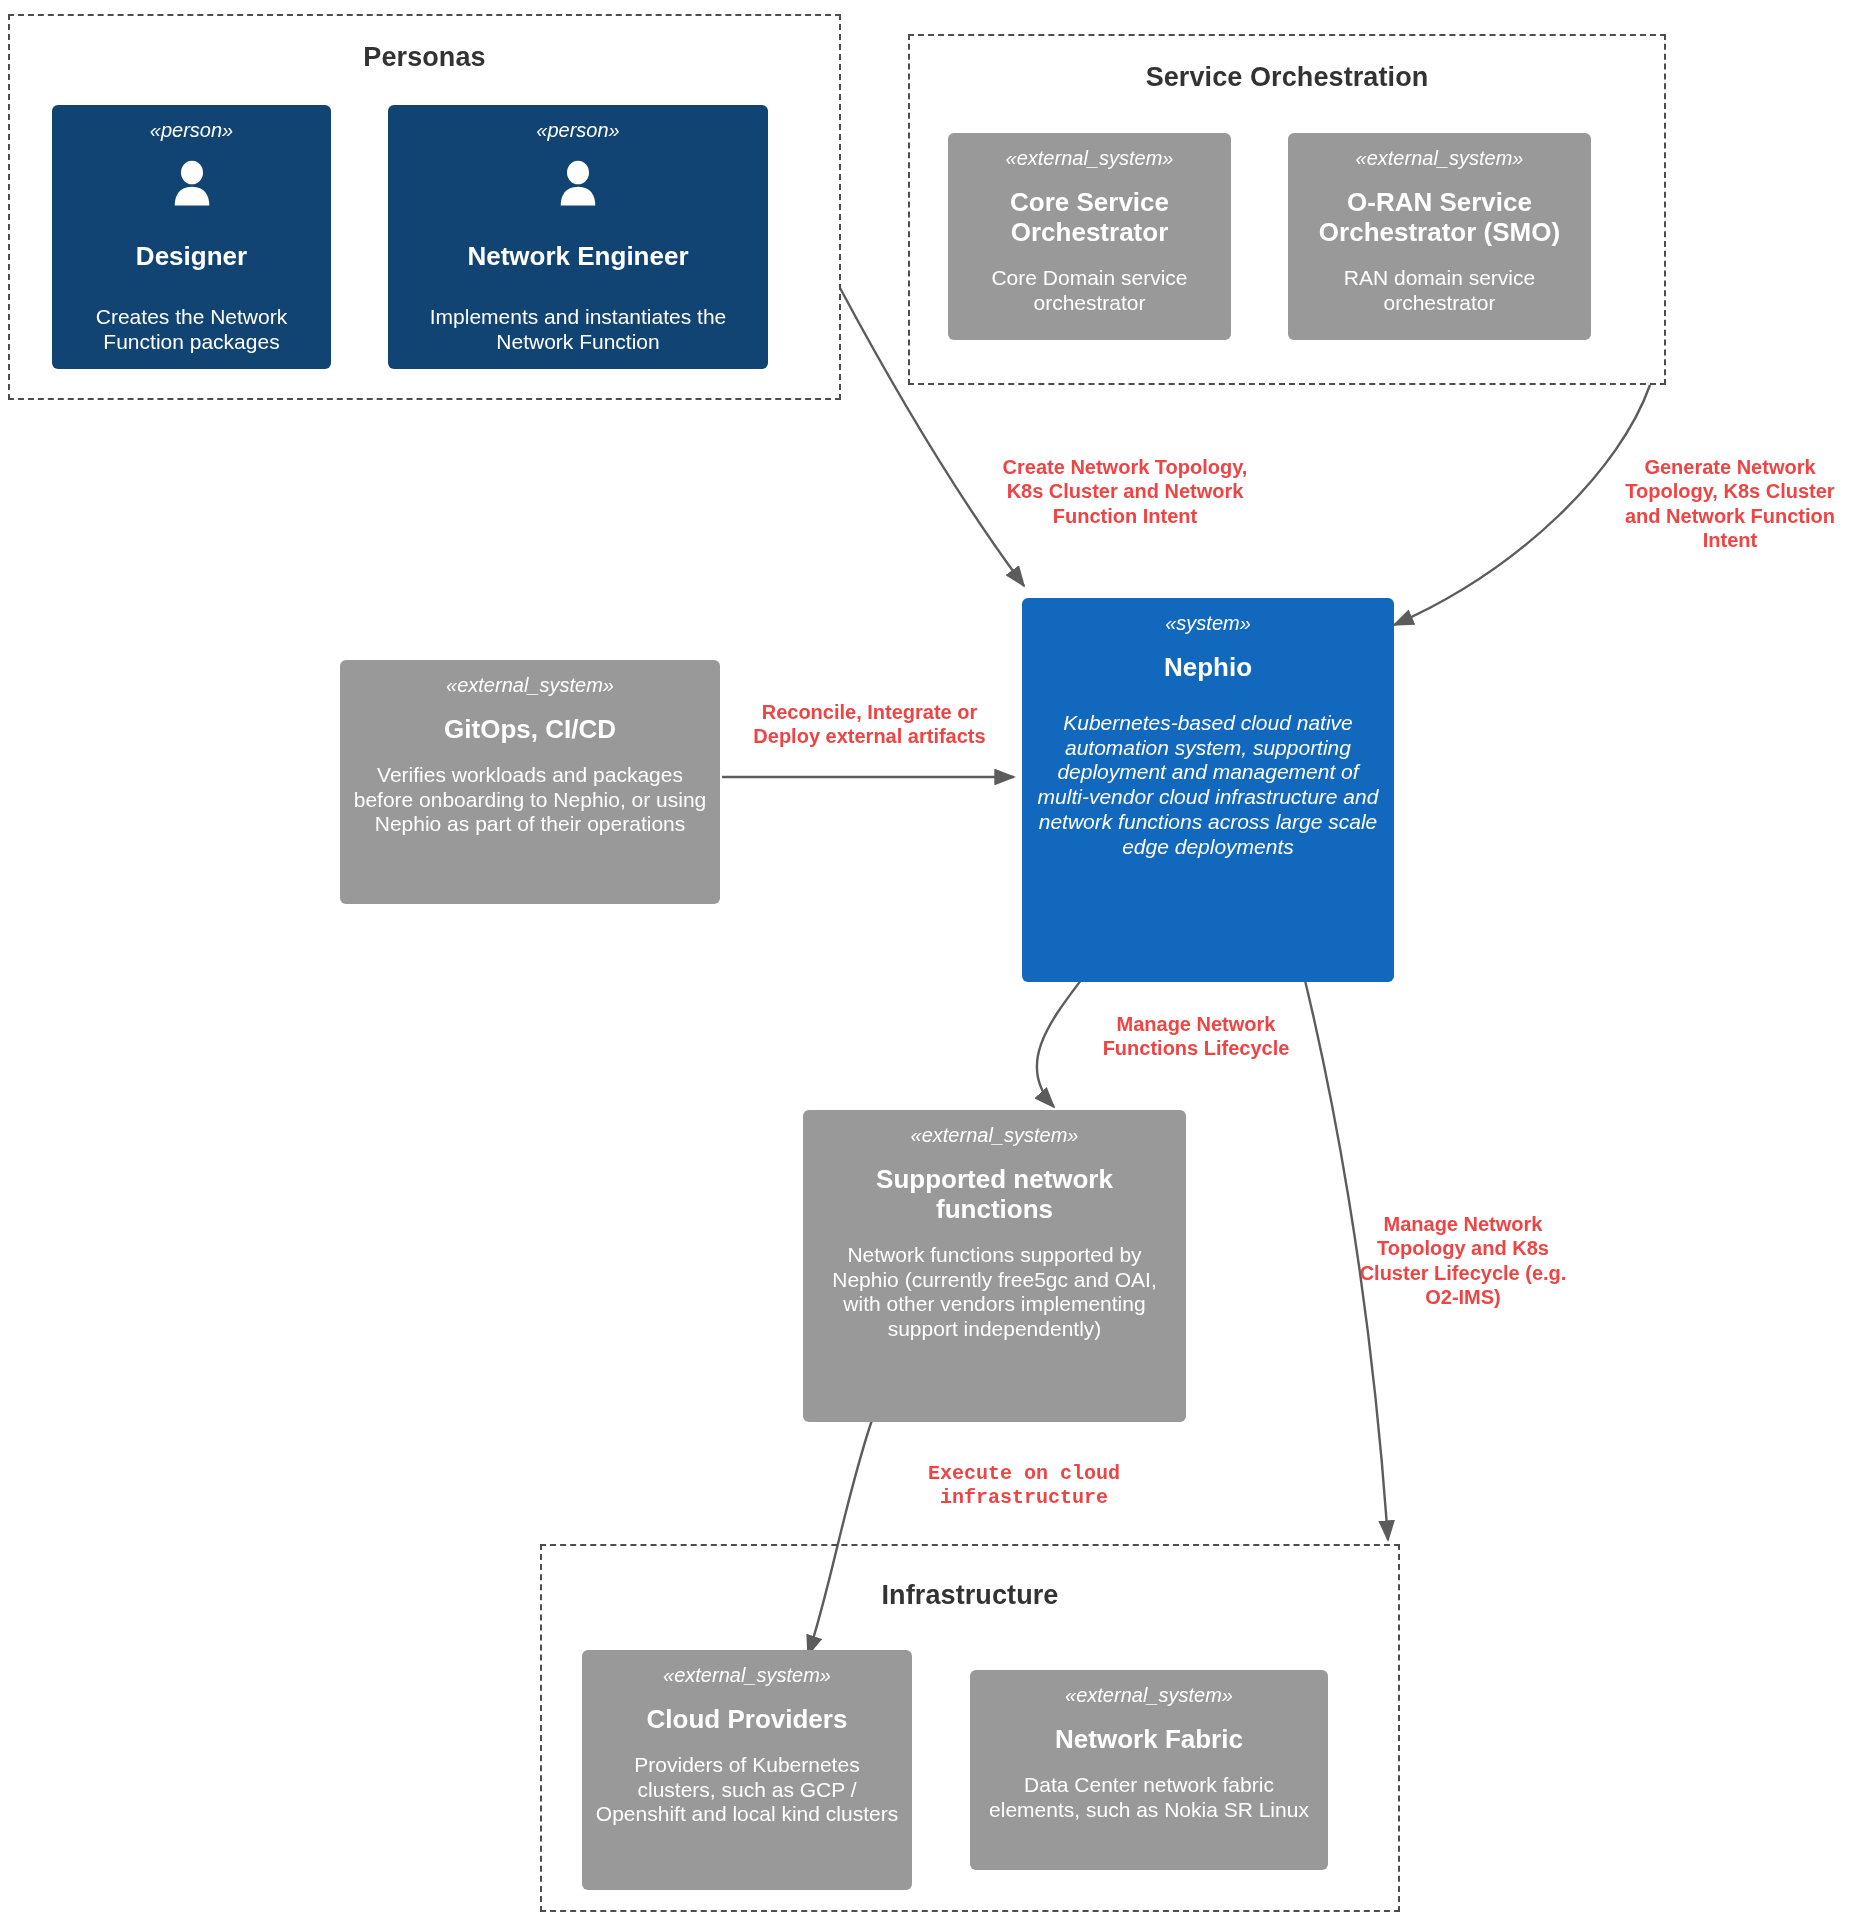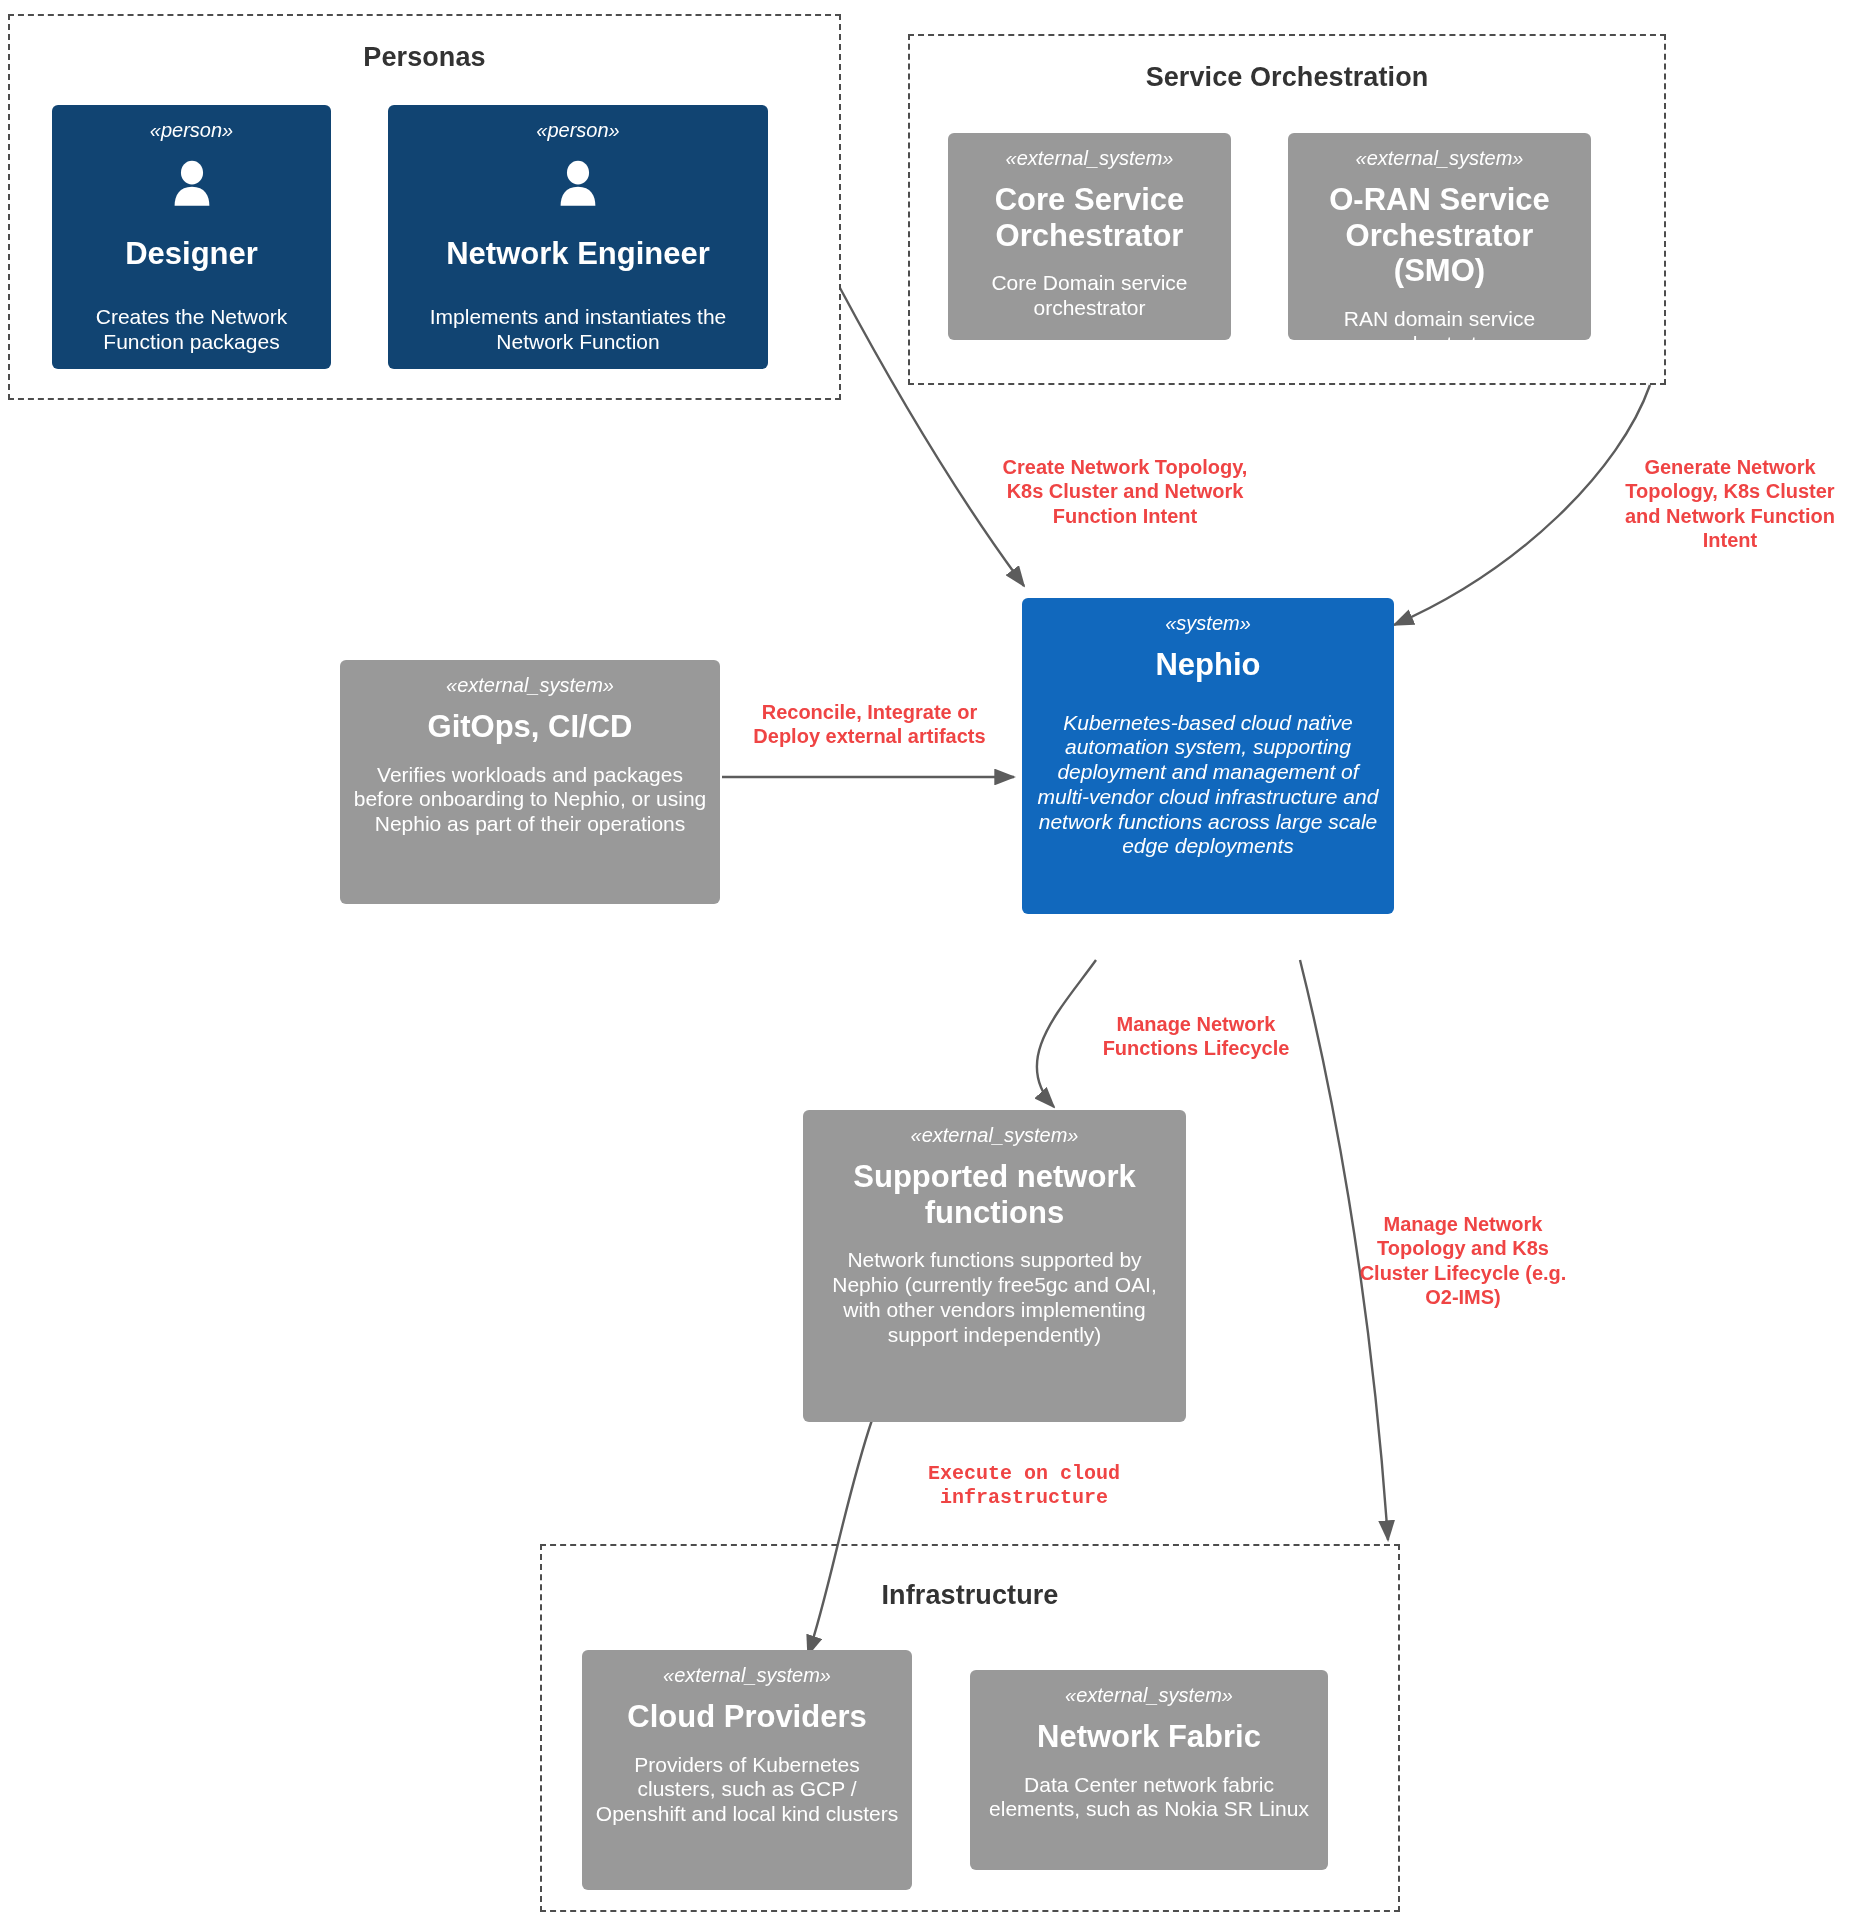--- a/index.html
+++ b/index.html
@@ -66,25 +66,25 @@
     background: #1168bd;
   }
   .stereotype {
     font-size: 20px;
     font-style: italic;
     font-weight: normal;
     line-height: 1.15;
     color: #ffffff;
   }
   .node-title {
-    font-size: 31px;
+    font-size: 26px;
     font-weight: bold;
     line-height: 1.15;
     color: #ffffff;
-    margin-top: 12px;
+    margin-top: 18px;
   }
   .node-desc {
     font-size: 21px;
     font-weight: normal;
     line-height: 1.18;
     color: #ffffff;
     margin-top: 18px;
   }
   .node.system .node-desc {
     margin-top: 28px;
@@ -172,21 +172,21 @@
     <div class="node-title">O-RAN Service Orchestrator (SMO)</div>
     <div class="node-desc">RAN domain service orchestrator</div>
   </div>
 
   <div class="node external" style="left:340px; top:660px; width:380px; height:244px;">
     <div class="stereotype">«external_system»</div>
     <div class="node-title">GitOps, CI/CD</div>
     <div class="node-desc">Verifies workloads and packages before onboarding to Nephio, or using Nephio as part of their operations</div>
   </div>
 
-  <div class="node system" style="left:1022px; top:598px; width:372px; height:316px;">
+  <div class="node system" style="left:1022px; top:598px; width:372px; height:384px;">
     <div class="stereotype">«system»</div>
     <div class="node-title">Nephio</div>
     <div class="node-desc">Kubernetes-based cloud native automation system, supporting deployment and management of multi-vendor cloud infrastructure and network functions across large scale edge deployments</div>
   </div>
 
   <div class="node external" style="left:803px; top:1110px; width:383px; height:312px;">
     <div class="stereotype">«external_system»</div>
     <div class="node-title">Supported network functions</div>
     <div class="node-desc">Network functions supported by Nephio (currently free5gc and OAI, with other vendors implementing support independently)</div>
   </div>

